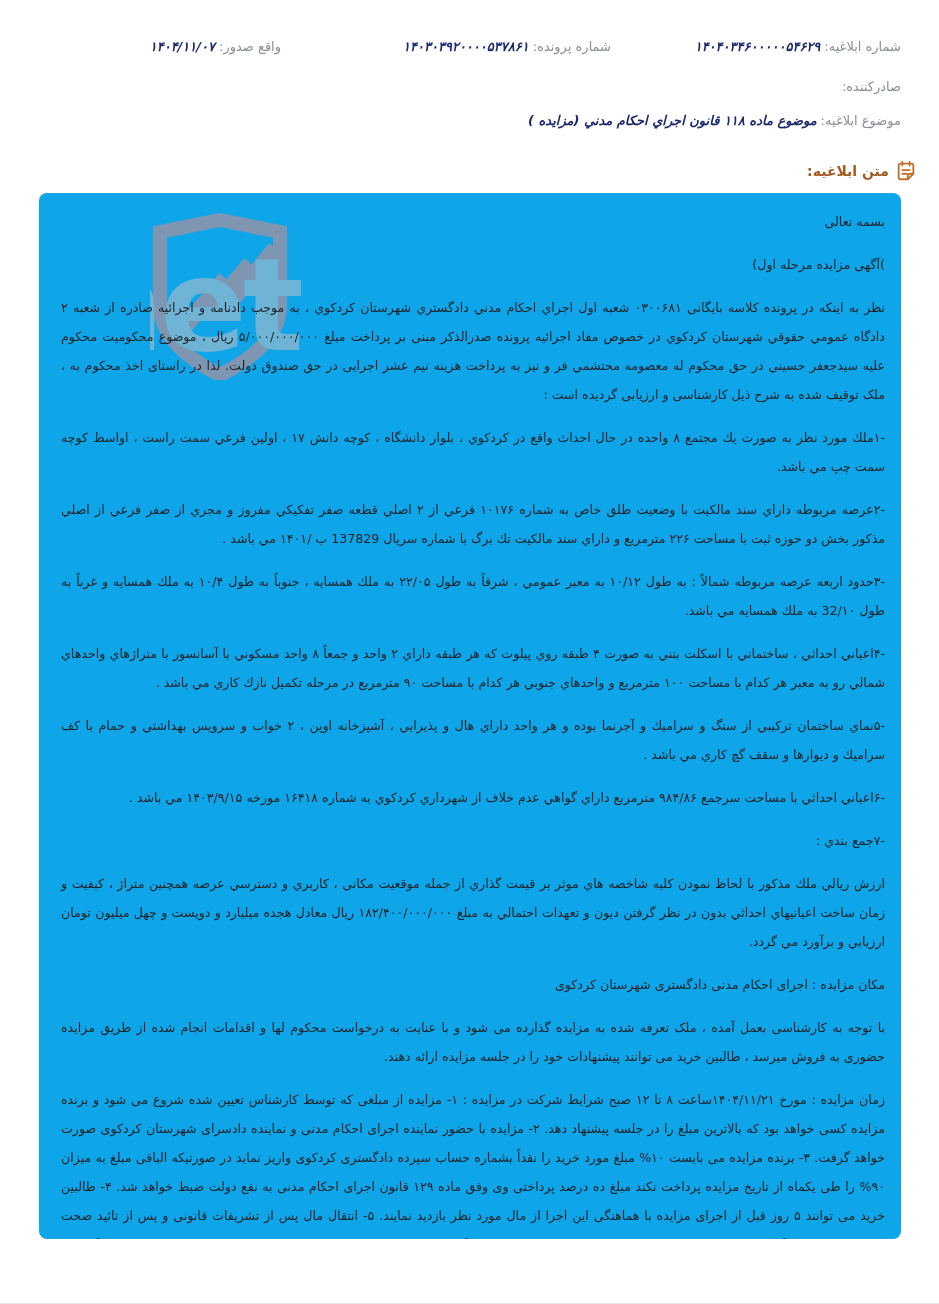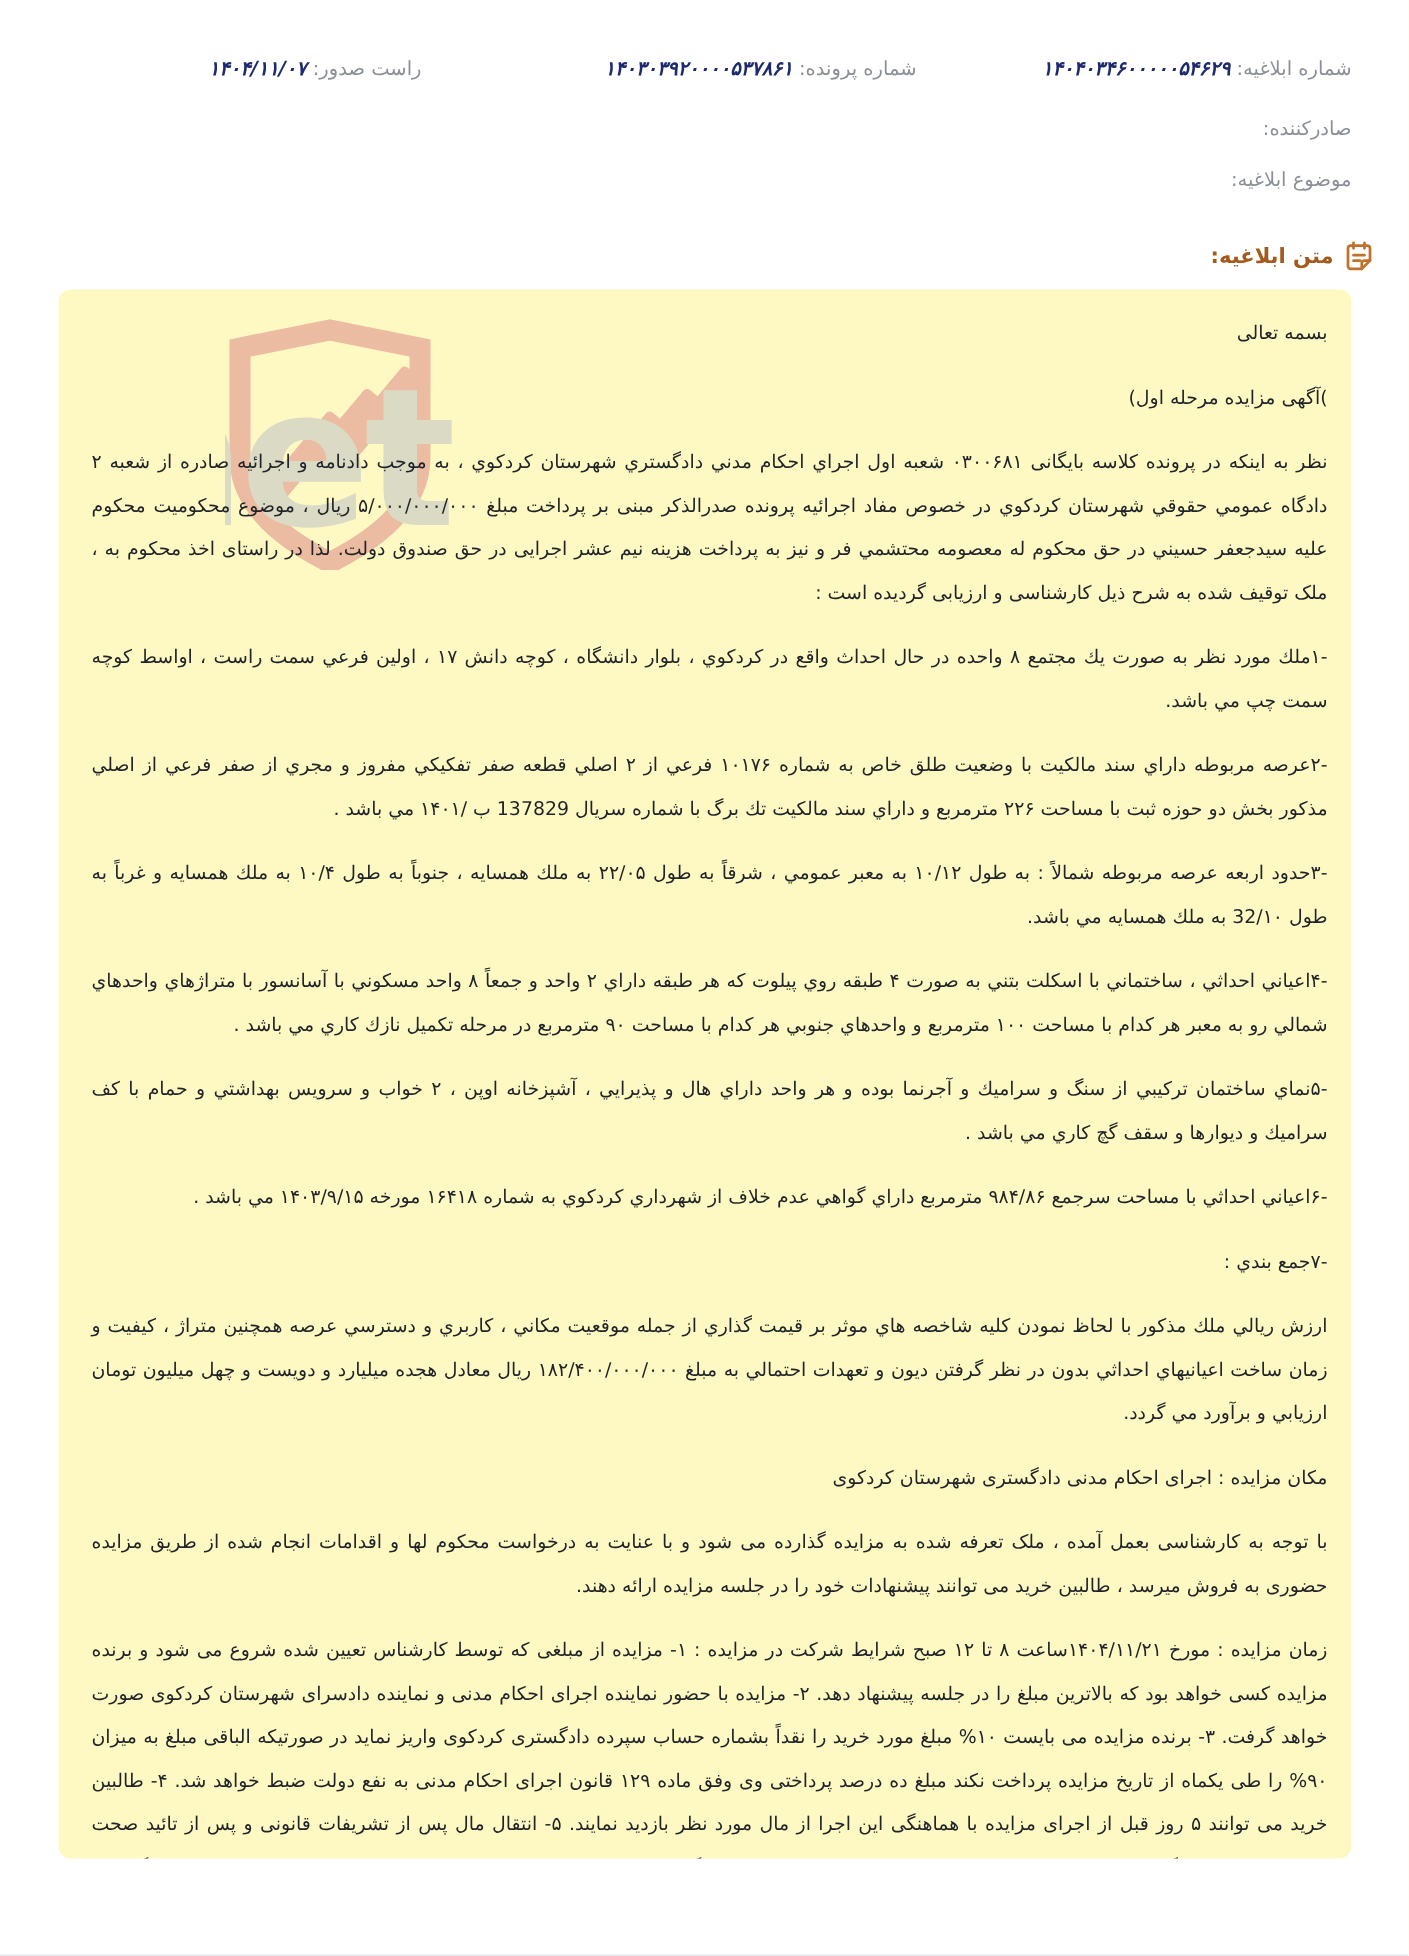--- a/index.html
+++ b/index.html
@@ -47,21 +47,21 @@
       font-size: 14px;
     }
     .section-title svg { display: block; }
 
     .notice-box {
       position: absolute;
       top: 193px;
       right: 38px;
       width: 862px;
       height: 1046px;
-      background: #fef9c3;
+      background: #0ea5e9;
       border-radius: 8px;
       padding: 14px 16px 14px 22px;
       overflow: hidden;
     }
 
     .watermark {
       position: absolute;
       top: 210px;
       left: 150px;
       width: 640px;
@@ -95,34 +95,35 @@
 <div class="meta-row r1">
   <div class="meta-item i1">
     <span class="meta-label">شماره ابلاغیه:</span>
     <span class="meta-value">۱۴۰۴۰۳۴۶۰۰۰۰۰۵۴۶۲۹</span>
   </div>
   <div class="meta-item i2">
     <span class="meta-label">شماره پرونده:</span>
     <span class="meta-value">۱۴۰۳۰۳۹۲۰۰۰۰۵۳۷۸۶۱</span>
   </div>
   <div class="meta-item i3">
-    <span class="meta-label">راست صدور:</span>
+    <span class="meta-label">واقع صدور:</span>
     <span class="meta-value">۱۴۰۴/۱۱/۰۷</span>
   </div>
 </div>
 
 <div class="meta-row r2">
   <div class="meta-item">
     <span class="meta-label">صادرکننده:</span>
   </div>
 </div>
 
 <div class="meta-row r3">
   <div class="meta-item">
     <span class="meta-label">موضوع ابلاغیه:</span>
+    <span class="meta-value">موضوع ماده ۱۱۸ قانون اجراي احكام مدني (مزايده )</span>
   </div>
 </div>
 
 <div class="section-title">
   <span>
     <svg width="22" height="22" viewBox="0 0 24 24" fill="none" stroke="#c0712b" stroke-width="2" stroke-linecap="round" stroke-linejoin="round">
       <path d="M6 4h12a2 2 0 0 1 2 2v9l-6 6H6a2 2 0 0 1-2-2V6a2 2 0 0 1 2-2z"></path>
       <path d="M8 2v4M16 2v4"></path>
       <path d="M8 11h8M8 15h5"></path>
       <path d="M14 21v-4a2 2 0 0 1 2-2h4"></path>

